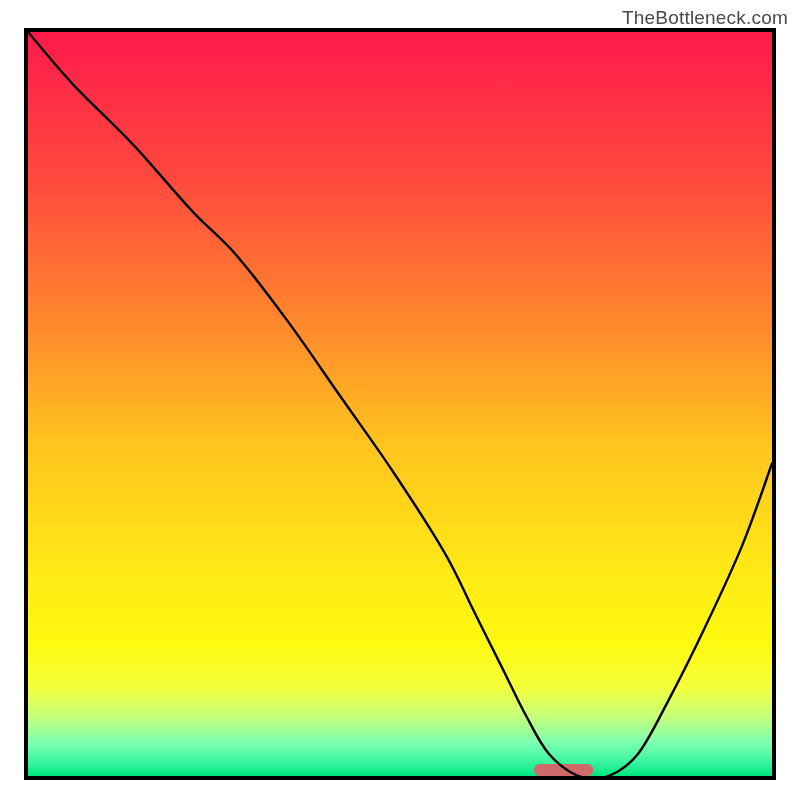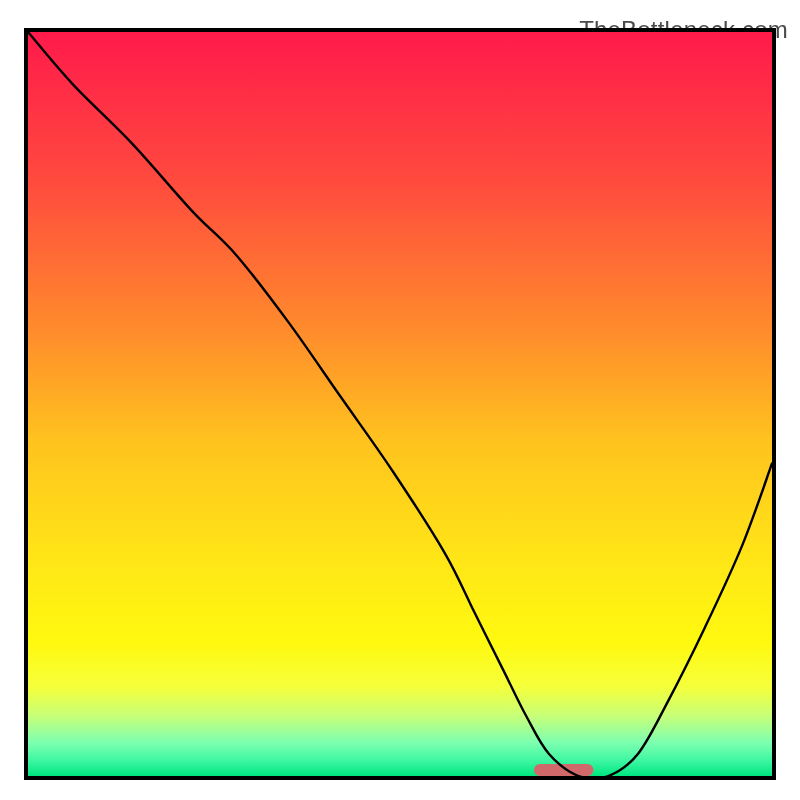--- a/index.html
+++ b/index.html
@@ -11,23 +11,23 @@
     font-family: Arial, Helvetica, sans-serif;
     overflow: hidden;
   }
   .container {
     position: relative;
     width: 800px;
     height: 800px;
   }
   .watermark {
     position: absolute;
-    top: 16px;
+    top: 7px;
     right: 12px;
-    font-size: 24px;
+    font-size: 19px;
     font-weight: 400;
     color: #4a4a4a;
     letter-spacing: 0.2px;
   }
   .frame {
     position: absolute;
     left: 24px;
     top: 28px;
     width: 752px;
     height: 752px;

